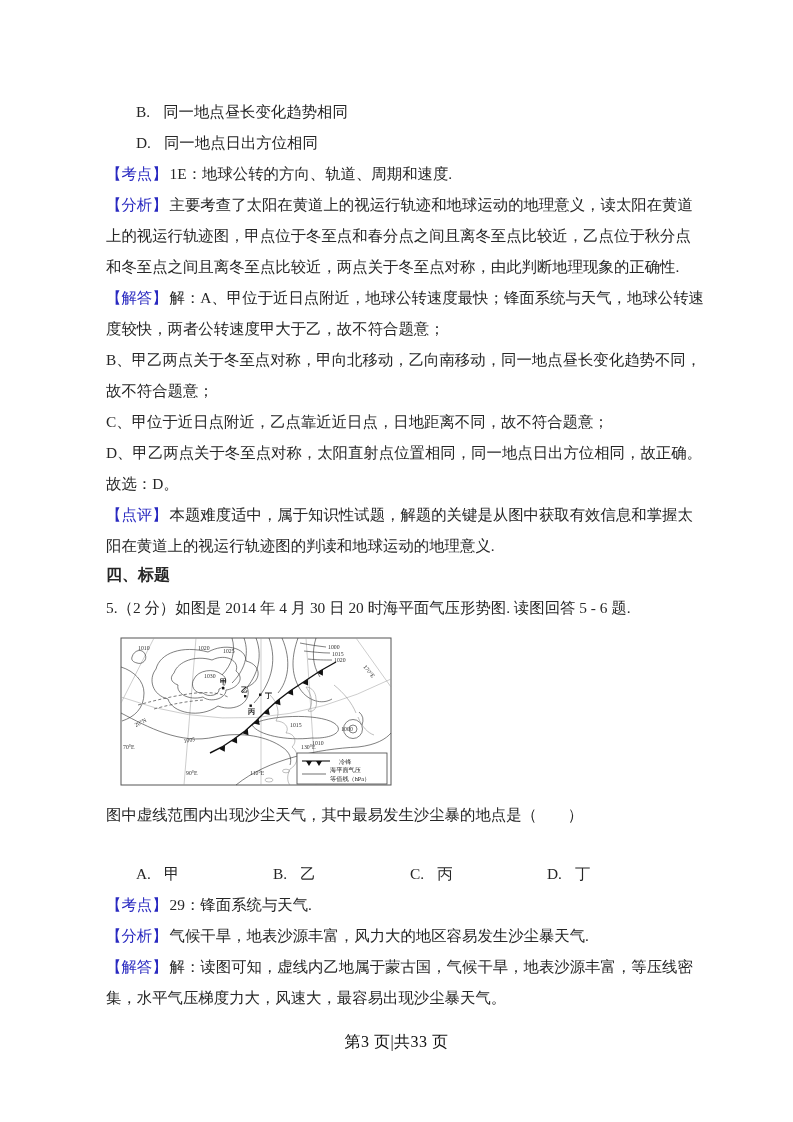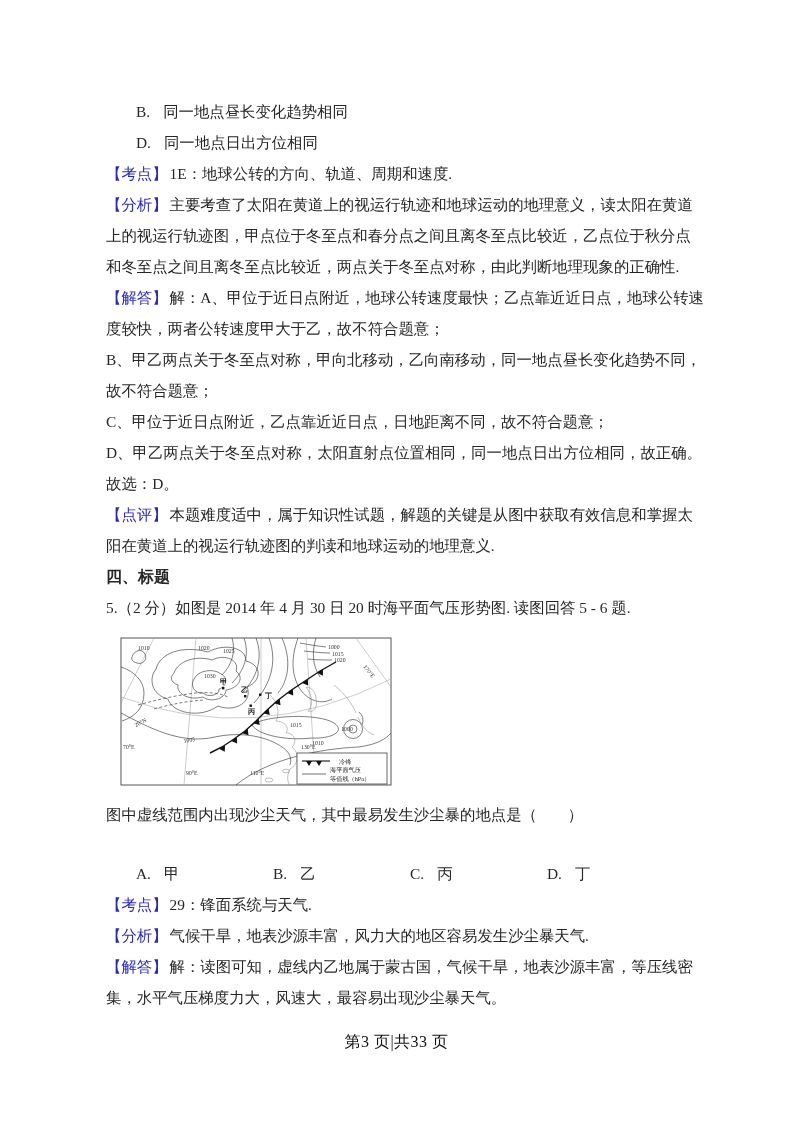--- a/index.html
+++ b/index.html
@@ -4,21 +4,21 @@
 <style>
   html,body{margin:0;padding:0;background:#ffffff;}
   .page{
     position:relative;width:744px;height:1122px;background:#fff;overflow:hidden;
     font-family:"Liberation Serif","DejaVu Serif",serif;
     color:var(--text-color,#262626);
     padding-left:11px;
   }
   .content{position:absolute;left:106px;top:96px;width:584px;}
   .line{height:31px;line-height:31px;font-size:15.4px;white-space:nowrap;}
-  .heading{font-weight:bold;font-family:Liberation Serif, serif;font-size:16px;}
+  .heading{font-weight:bold;font-family:Liberation Mono, monospace;font-size:16px;}
   .option{padding-left:30px;}
   .opt-letter{margin-right:13px;}
   .blue-label{color:var(--label-blue,#2929c0);margin-right:2px;margin-top:36px;}
   .choices{padding-left:30px;margin-top:28px;}
   .choice-item{display:inline-block;width:137px;}
   .map-figure{margin:14px 0 12px 14px;width:272px;height:150px;}
   .map-figure svg{display:block;font-family:"Liberation Serif","DejaVu Serif",serif;}
   .footer{position:absolute;left:0;top:1032px;width:793px;text-align:center;
     font-size:16px;color:#111;letter-spacing:.5px;font-family:Liberation Serif, serif;}
   .iso{fill:none;stroke:#3a3a3a;stroke-width:.65;}
@@ -35,21 +35,21 @@
 <div class="page">
   <div class="content">
 
     <div id="blocks-a">
         <div class="line option"><span class="opt-letter">B.</span><span class="opt-text">同一地点昼长变化趋势相同</span></div>
         <div class="line option"><span class="opt-letter">D.</span><span class="opt-text">同一地点日出方位相同</span></div>
         <div class="line"><span class="blue-label">【考点】</span><span>1E：地球公转的方向、轨道、周期和速度.</span></div>
         <div class="line"><span class="blue-label">【分析】</span><span>主要考查了太阳在黄道上的视运行轨迹和地球运动的地理意义，读太阳在黄道</span></div>
         <div class="line"><span>上的视运行轨迹图，甲点位于冬至点和春分点之间且离冬至点比较近，乙点位于秋分点</span></div>
         <div class="line"><span>和冬至点之间且离冬至点比较近，两点关于冬至点对称，由此判断地理现象的正确性.</span></div>
-        <div class="line"><span class="blue-label">【解答】</span><span>解：A、甲位于近日点附近，地球公转速度最快；乙点靠近近日点，地球公转速</span></div>
+        <div class="line"><span class="blue-label">【解答】</span><span>解：A、甲位于近日点附近，地球公转速度最快；锋面系统与天气，地球公转速</span></div>
         <div class="line"><span>度较快，两者公转速度甲大于乙，故不符合题意；</span></div>
         <div class="line"><span>B、甲乙两点关于冬至点对称，甲向北移动，乙向南移动，同一地点昼长变化趋势不同，</span></div>
         <div class="line"><span>故不符合题意；</span></div>
         <div class="line"><span>C、甲位于近日点附近，乙点靠近近日点，日地距离不同，故不符合题意；</span></div>
         <div class="line"><span>D、甲乙两点关于冬至点对称，太阳直射点位置相同，同一地点日出方位相同，故正确。</span></div>
         <div class="line"><span>故选：D。</span></div>
         <div class="line"><span class="blue-label">【点评】</span><span>本题难度适中，属于知识性试题，解题的关键是从图中获取有效信息和掌握太</span></div>
         <div class="line"><span>阳在黄道上的视运行轨迹图的判读和地球运动的地理意义.</span></div>
         <div class="line heading">四、标题</div>
         <div class="line"><span>5.（2 分）如图是 2014 年 4 月 30 日 20 时海平面气压形势图. 读图回答 5 - 6 题.</span></div>

